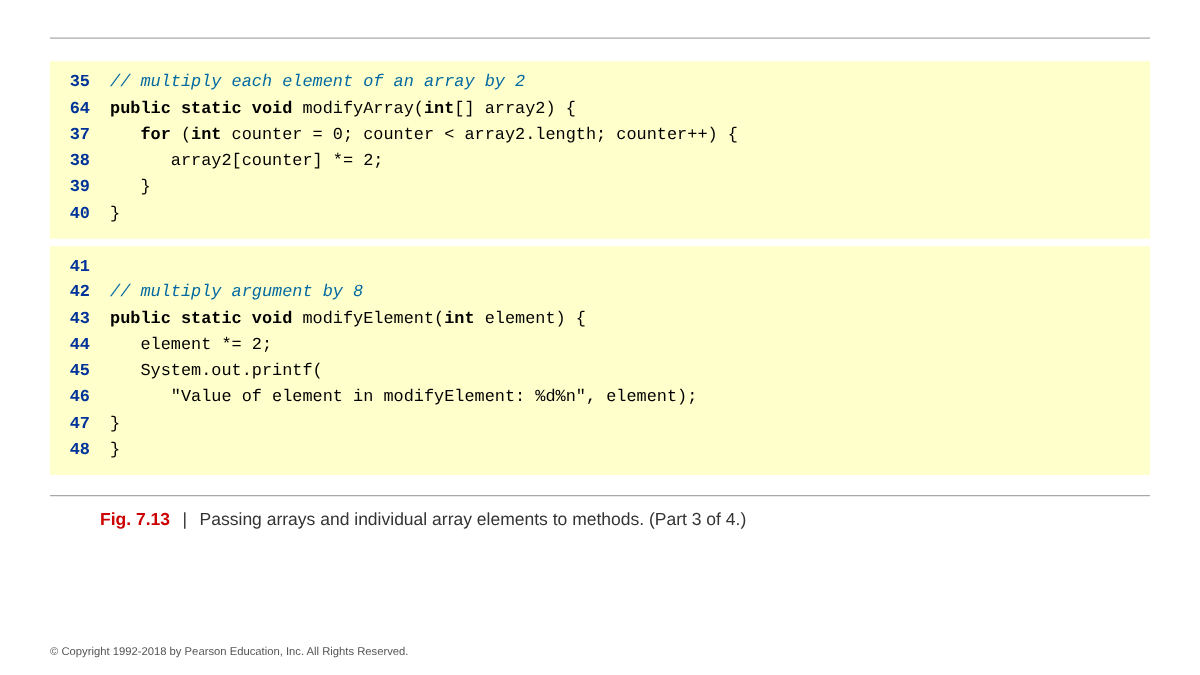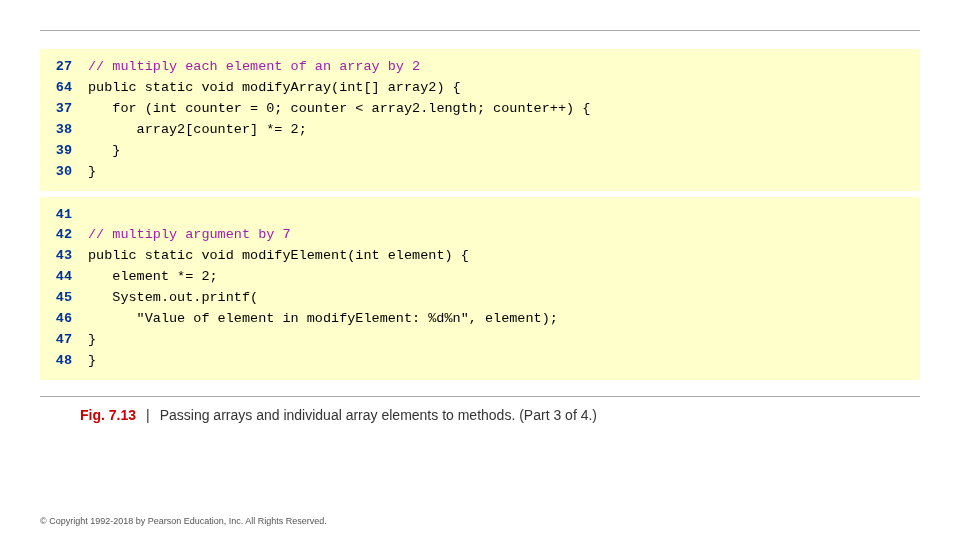--- a/index.html
+++ b/index.html
@@ -55,22 +55,22 @@
     }
 
     .code-content {
       font-family: 'Courier New', Courier, monospace;
       font-size: 13.5px;
       color: #000000;
       line-height: 1.55;
       white-space: pre;
     }
 
-    .kw { color: #000000; font-weight: normal; }
-    .cm { color: #a21caf; }
+    .kw { color: #000000; font-weight: bold; }
+    .cm { color: #0369a1; font-style: italic; }
     .str { color: #000000; }
 
     .bottom-rule {
       border: none;
       border-top: 1.5px solid #aaaaaa;
       margin-top: 10px;
       margin-bottom: 10px;
     }
 
     .caption-line {
@@ -113,26 +113,26 @@
 </head>
 <body>
 
 <div class="page-container">
   <hr class="top-rule">
 
   <div class="code-section">
 
     <div class="code-block">
       <div class="line-numbers">
-        <span>27</span>
+        <span>35</span>
         <span>64</span>
         <span>37</span>
         <span>38</span>
         <span>39</span>
-        <span>30</span>
+        <span>40</span>
       </div>
       <div class="code-content"><span class="cm">// multiply each element of an array by 2</span>
 <span class="kw">public static void</span> modifyArray(<span class="kw">int</span>[] array2) {
    <span class="kw">for</span> (<span class="kw">int</span> counter = 0; counter &lt; array2.length; counter++) {
       array2[counter] *= 2;
    }
 }</div>
     </div>
 
     <div class="code-block">
@@ -140,21 +140,21 @@
         <span>41</span>
         <span>42</span>
         <span>43</span>
         <span>44</span>
         <span>45</span>
         <span>46</span>
         <span>47</span>
         <span>48</span>
       </div>
       <div class="code-content">
-<span class="cm">// multiply argument by 7</span>
+<span class="cm">// multiply argument by 8</span>
 <span class="kw">public static void</span> modifyElement(<span class="kw">int</span> element) {
    element *= 2;
    System.out.printf(
       <span class="str">"Value of element in modifyElement: %d%n"</span>, element);
 }
 }</div>
     </div>
 
   </div>
 

